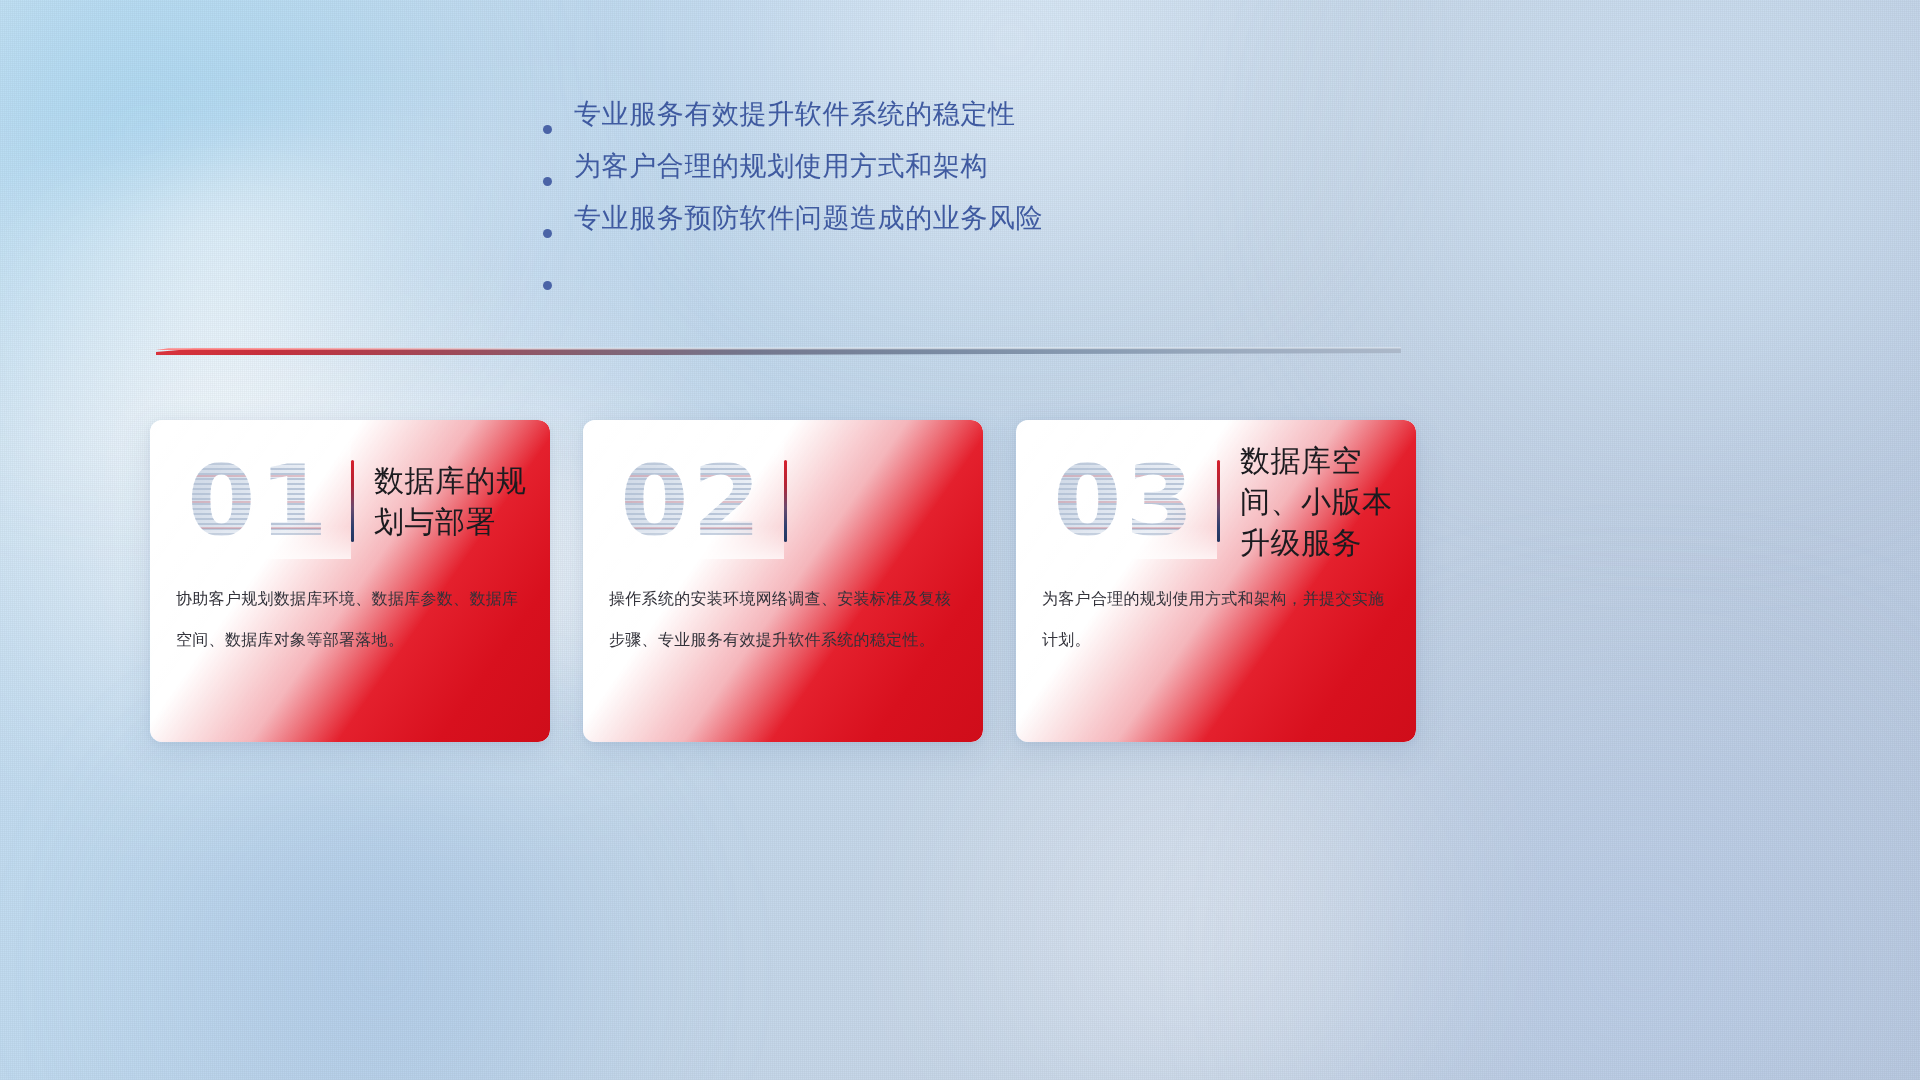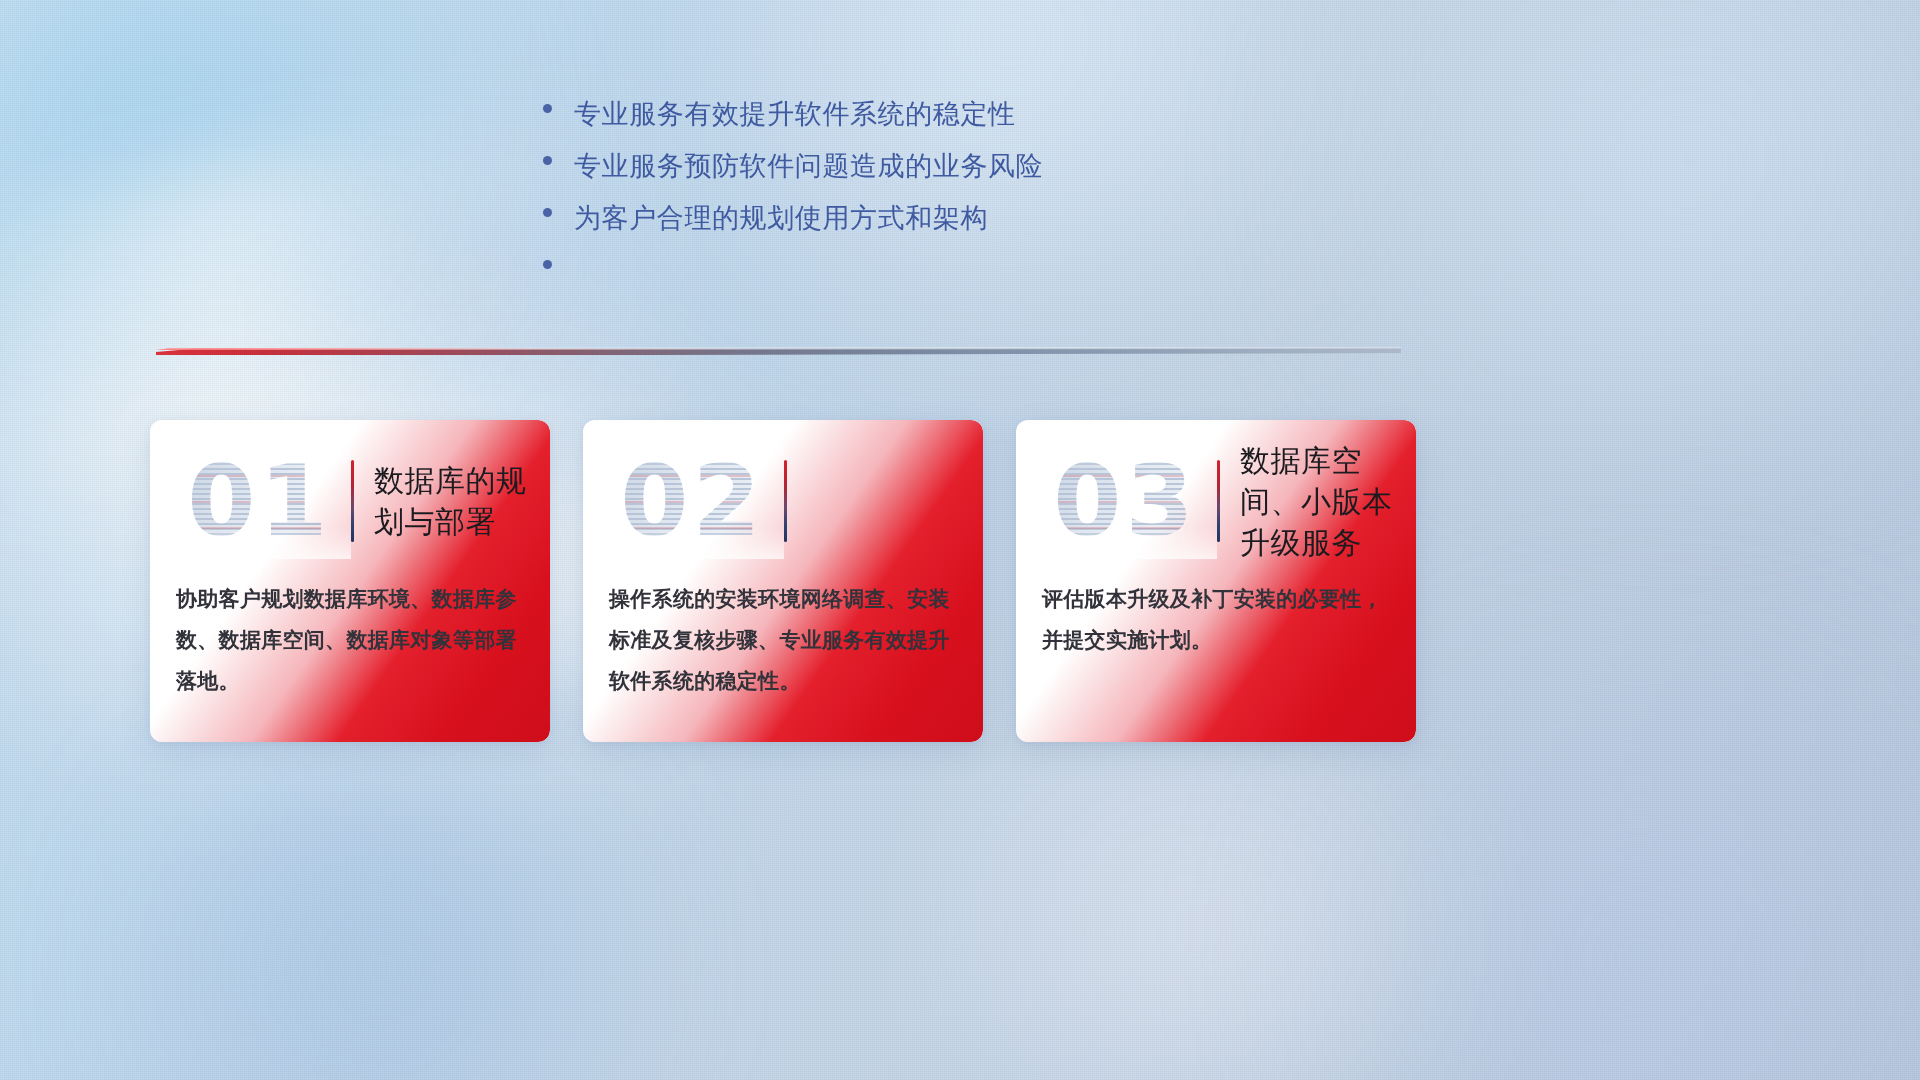--- a/index.html
+++ b/index.html
@@ -58,21 +58,21 @@
     background-image:
       repeating-linear-gradient(0deg, rgba(0,0,0,.5) 0 1px, rgba(255,255,255,0) 1px 2px),
       repeating-linear-gradient(90deg, rgba(0,0,0,.5) 0 1px, rgba(255,255,255,0) 1px 2px);
   }
 
   
   #bullets{
     position:absolute; left:536px; top:88px; width:760px;
   }
   .bullet-row{
-    display:flex; align-items:center; gap:22px;
+    display:flex; align-items:flex-end; gap:22px;
     height:52px; margin-bottom:0;
   }
   .bullet-dot{
     width:9px; height:9px; border-radius:50%;
     background:#4a63a6; flex:0 0 auto; position:relative; top:-6px;
     margin-left:7px;
   }
   .bullet-text{
     font-size:27px; color:#3f5aa0; letter-spacing:.6px;
     font-weight:400; line-height:52px;
@@ -184,22 +184,22 @@
     width:3px; height:82px; flex:0 0 auto; margin:0 20px 0 4px;
     background:linear-gradient(180deg, #d6202c 0%, #b52334 30%, #6a4a6e 58%, #2c3f6e 82%, #22355f 100%);
     border-radius:2px;
   }
   .card-title{
     font-size:30px; line-height:41px; color:#1b1b1f;
     font-weight:400; letter-spacing:.5px; flex:1 1 auto; padding-right:10px;
   }
   .card-body{
     position:absolute; left:26px; right:26px; top:158px;
-    font-size:21px; line-height:41px; color:#32323a;
-    letter-spacing:.3px; font-weight:700;
+    font-size:16px; line-height:41px; color:#32323a;
+    letter-spacing:.3px; font-weight:400;
   }
 </style>
 </head>
 <body>
 
 <div id="bg">
   <div class="bg-base"></div>
   <div class="blob b1"></div>
   <div class="blob b6"></div>
   <div class="blob b4"></div>
@@ -213,25 +213,25 @@
   <div class="bg-noise"></div>
 </div>
 
 <ul id="bullets" style="list-style:none;">
   <li class="bullet-row">
     <span class="bullet-dot"></span>
     <span class="bullet-text">专业服务有效提升软件系统的稳定性</span>
   </li>
   <li class="bullet-row">
     <span class="bullet-dot"></span>
+    <span class="bullet-text">为客户合理的规划使用方式和架构</span>
+  </li>
+  <li class="bullet-row">
+    <span class="bullet-dot"></span>
     <span class="bullet-text">专业服务预防软件问题造成的业务风险</span>
-  </li>
-  <li class="bullet-row">
-    <span class="bullet-dot"></span>
-    <span class="bullet-text">为客户合理的规划使用方式和架构</span>
   </li>
   <li class="bullet-row">
     <span class="bullet-dot"></span>
   </li>
 </ul>
 
 <div id="divider">
   <div class="ln"></div>
   <div class="hl"></div>
 </div>
@@ -278,16 +278,16 @@
     <div class="card-edge"></div>
     <div class="card-head">
       <div class="ghost-num">
         <div class="num">03</div>
         <div class="num-tint">03</div>
         <div class="fade"></div>
       </div>
       <div class="vrule"></div>
       <div class="card-title">数据库空间、小版本升级服务</div>
     </div>
-    <div class="card-body">评估版本升级及补丁安装的必要性，并提交实施计划。</div>
+    <div class="card-body">为客户合理的规划使用方式和架构，并提交实施计划。</div>
   </div>
 
 </div>
 
 </body></html>

